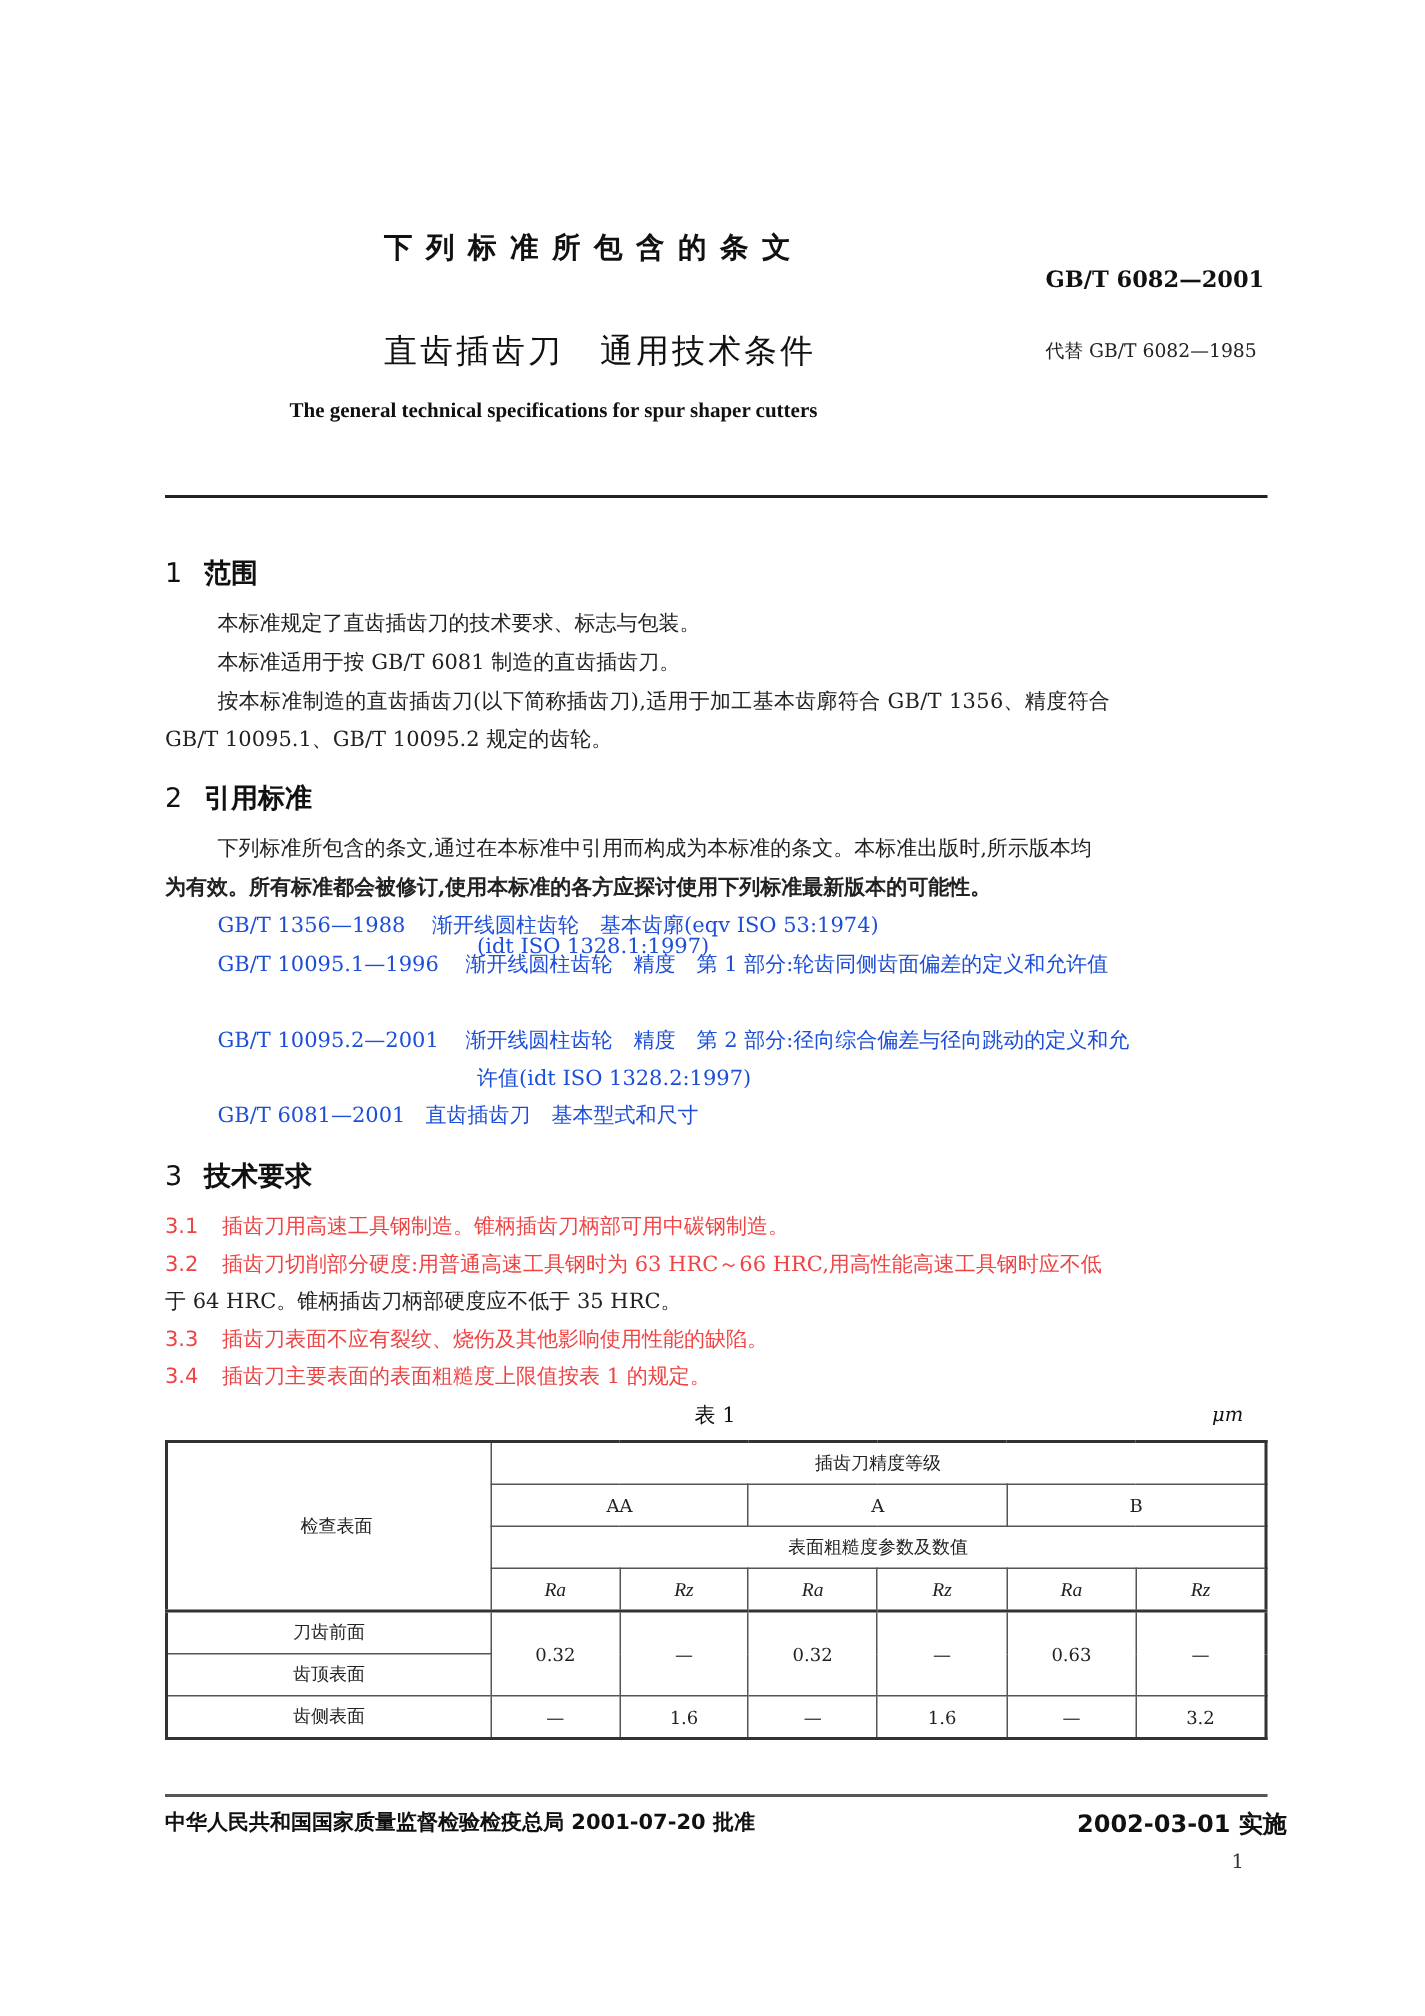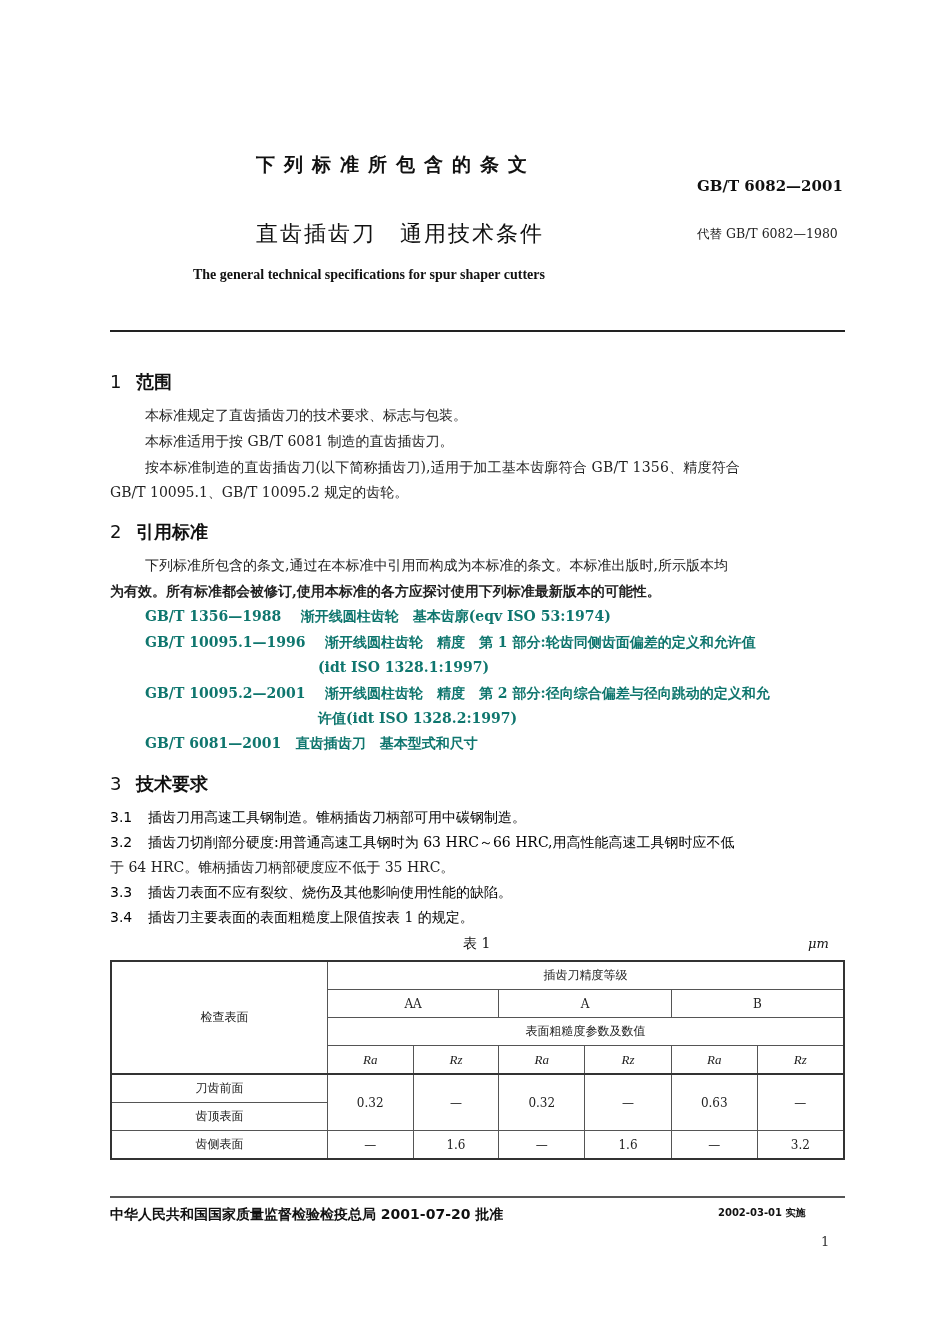--- a/index.html
+++ b/index.html
@@ -11,45 +11,45 @@
   .std-title { left: 256px; top: 152px; font-size: 19px; letter-spacing: 9px; font-weight: bold; }
   .std-code { left: 697px; top: 177px; font-size: 15px; font-weight: bold; }
   .doc-title { left: 256px; top: 219px; font-size: 22px; letter-spacing: 2px; }
   .replaces { left: 697px; top: 226px; font-size: 12.5px; color: #222; }
   .en-title { left: 193px; top: 267px; font-size: 14px; font-weight: bold; font-family: "Liberation Serif", serif; }
   .rule-top { left: 110px; top: 330px; width: 735px; height: 2px; background: #222; }
 
   .sec { font-size: 18px; font-weight: bold; }
   .sec .num { display: inline-block; width: 26px; font-weight: normal; }
   .para { font-size: 14px; color: #222; }
-  .ref { font-size: 14px; color: #0f766e; font-weight: bold; }
-  .cls { font-size: 14px; color: #000000; }
+  .ref { font-size: 14px; color: #1d4ed8; }
+  .cls { font-size: 14px; color: #ef4444; }
   .cls .num { display: inline-block; width: 38px; font-family: "DejaVu Sans", sans-serif; }
 
   .caption { left: 463px; top: 935px; font-size: 14px; }
   .unit { left: 808px; top: 936px; font-size: 13px; font-style: italic; }
 
   table.t1 { position: absolute; left: 110px; top: 960px; width: 735px; border-collapse: collapse; font-size: 12px; color: #222; }
   table.t1 td { border: 1px solid #555; text-align: center; height: 27px; padding: 0; }
   table.t1 { border: 2px solid #333; }
   table.t1 td.it { font-style: italic; font-family: "Liberation Serif", serif; font-size: 13px; }
   table.t1 tr.row-hdr-end td { border-bottom: 2px solid #333; }
 
   .rule-bottom { left: 110px; top: 1196px; width: 735px; height: 2px; background: #555; }
   .footer-left { left: 110px; top: 1206px; font-size: 14px; font-weight: bold; }
-  .footer-right { left: 718px; top: 1206px; font-size: 10px; font-weight: bold; }
+  .footer-right { left: 718px; top: 1206px; font-size: 16px; font-weight: bold; }
   .page-num { left: 821px; top: 1234px; font-size: 13px; color: #333; }
 </style>
 </head>
 <body>
 
 <div class="abs std-title sans">下列标准所包含的条文</div>
 <div class="abs std-code serif">GB/T 6082—2001</div>
 <div class="abs doc-title sans">直齿插齿刀　通用技术条件</div>
-<div class="abs replaces">代替 GB/T 6082—1980</div>
+<div class="abs replaces">代替 GB/T 6082—1985</div>
 <div class="abs en-title">The general technical specifications for spur shaper cutters</div>
 <div class="abs rule-top"></div>
 
 <div class="abs sec sans" style="left:110px; top:370px;">
   <span class="num">1</span><span>范围</span>
 </div>
 <div class="abs para" style="left:145px; top:407px;">本标准规定了直齿插齿刀的技术要求、标志与包装。</div>
 <div class="abs para" style="left:145px; top:433px;">本标准适用于按 GB/T 6081 制造的直齿插齿刀。</div>
 <div class="abs para" style="left:145px; top:459px; letter-spacing:0.2px;">按本标准制造的直齿插齿刀(以下简称插齿刀),适用于加工基本齿廓符合 GB/T 1356、精度符合</div>
 <div class="abs para" style="left:110px; top:484px;">GB/T 10095.1、GB/T 10095.2 规定的齿轮。</div>
@@ -59,21 +59,21 @@
 </div>
 <div class="abs para" style="left:145px; top:557px;">下列标准所包含的条文,通过在本标准中引用而构成为本标准的条文。本标准出版时,所示版本均</div>
 <div class="abs para" style="left:110px; top:583px;font-weight:bold;">为有效。所有标准都会被修订,使用本标准的各方应探讨使用下列标准最新版本的可能性。</div>
 
 <div class="abs ref" style="left:145px; top:608px;">
   <span>GB/T 1356—1988</span>&nbsp;&nbsp;&nbsp;&nbsp;<span>渐开线圆柱齿轮　基本齿廓(eqv ISO 53:1974)</span>
 </div>
 <div class="abs ref" style="left:145px; top:634px;">
   <span>GB/T 10095.1—1996</span>&nbsp;&nbsp;&nbsp;&nbsp;<span>渐开线圆柱齿轮　精度　第 1 部分:轮齿同侧齿面偏差的定义和允许值</span>
 </div>
-<div class="abs ref" style="left:318px; top:659px;">(idt ISO 1328.1:1997)</div>
+<div class="abs ref" style="left:318px; top:623px;">(idt ISO 1328.1:1997)</div>
 <div class="abs ref" style="left:145px; top:685px;">
   <span>GB/T 10095.2—2001</span>&nbsp;&nbsp;&nbsp;&nbsp;<span>渐开线圆柱齿轮　精度　第 2 部分:径向综合偏差与径向跳动的定义和允</span>
 </div>
 <div class="abs ref" style="left:318px; top:710px;">许值(idt ISO 1328.2:1997)</div>
 <div class="abs ref" style="left:145px; top:735px;">
   <span>GB/T 6081—2001</span>&nbsp;&nbsp;&nbsp;<span>直齿插齿刀　基本型式和尺寸</span>
 </div>
 
 <div class="abs sec sans" style="left:110px; top:772px;">
   <span class="num">3</span><span>技术要求</span>

